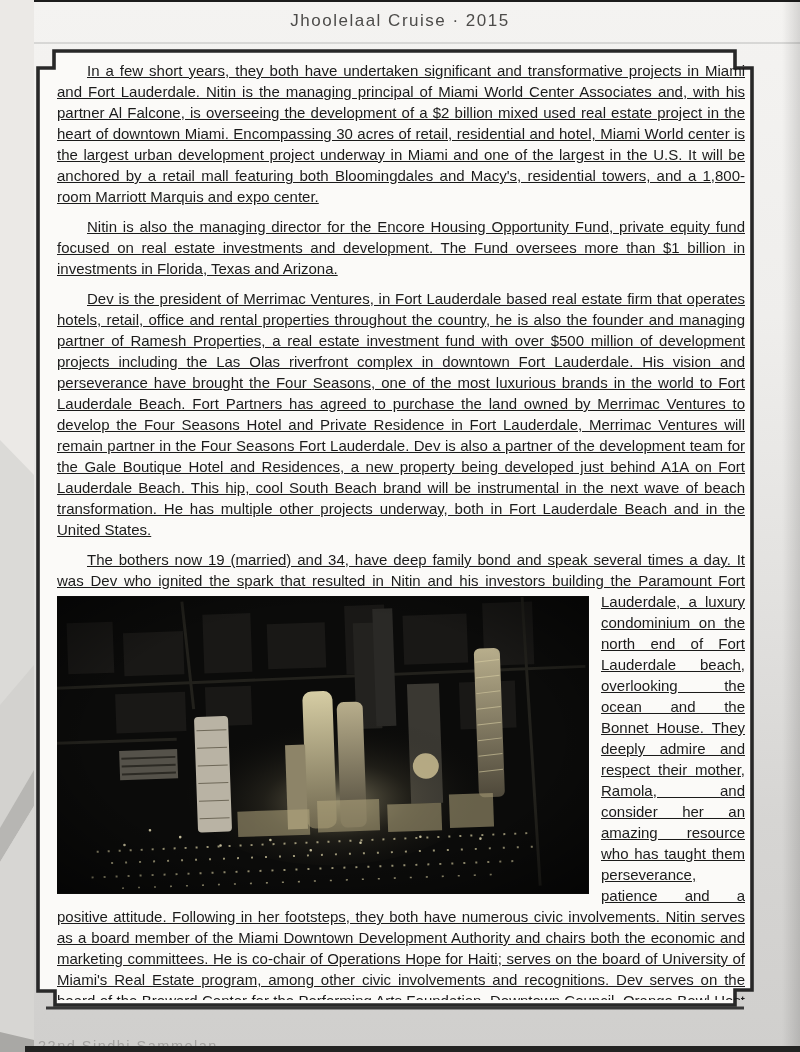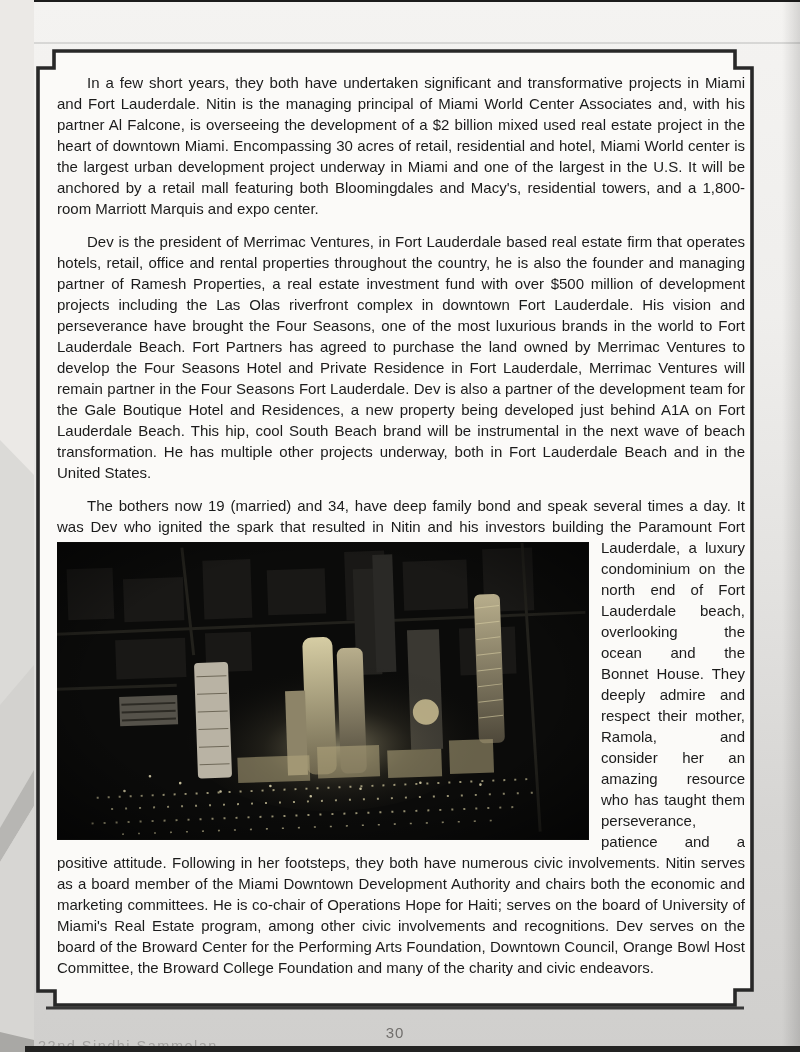--- a/index.html
+++ b/index.html
@@ -16,21 +16,21 @@
   }
   .header-underline{position:absolute;top:42px;left:0;right:0;height:2px;background:rgba(120,120,118,0.22);}
   .left-strip{position:absolute;left:0;top:0;}
   .right-shade{position:absolute;right:0;top:0;bottom:0;width:18px;
     background:linear-gradient(to right,rgba(0,0,0,0),rgba(0,0,0,0.13));}
   .frame{position:absolute;left:0;top:0;}
   .content{
     position:absolute;left:57px;top:60px;width:688px;height:940px;overflow:hidden;
     font-size:15px;line-height:21px;color:#1b1b1b;text-align:justify;
   }
-  .content p{margin:12px 0 9px;text-indent:30px;}
+  .content p{margin:0 0 9px;text-indent:30px;text-decoration:underline;}
   .photo{
     float:left;width:531px;height:296px;margin:6px 13px 4px 0;
     background:#0b0b0a;outline:1px solid #0b0b0a;
   }
   .photo svg{display:block;width:100%;height:100%;}
   .footer-left{
     position:absolute;left:38px;top:1022px;font-size:14.5px;
     letter-spacing:1.5px;color:#a3a2a0;font-weight:400;margin-top:16px;
   }
   .footer-page{
@@ -39,40 +39,44 @@
   }
   .bottom-bar{position:absolute;left:25px;right:0;bottom:0;height:6px;background:#232322;}
 </style>
 </head>
 <body>
 
 <div class="page">
 
   <div class="top-rule"></div>
 
+  <div class="header">
+    <span class="header-title">Jhoolelaal Cruise · 2015</span>
+  </div>
   <div class="header-underline"></div>
 
   <svg class="left-strip" width="34" height="1052" viewBox="0 0 34 1052">
     <rect width="34" height="1052" fill="#ebe9e6"></rect>
     <polygon points="0,440 34,475 34,1052 0,1052" fill="#dbdad7"></polygon>
     <polygon points="0,705 34,665 34,1052 0,1052" fill="#d3d2cf"></polygon>
     <polygon points="0,828 34,770 34,806 0,862" fill="#b7b6b3"></polygon>
     <polygon points="0,862 34,806 34,1052 0,1052" fill="#d7d6d3"></polygon>
     <polygon points="0,1032 34,1040 34,1052 0,1052" fill="#a9a8a5"></polygon>
   </svg>
 
   <div class="right-shade"></div>
 
   <svg class="frame" width="800" height="1052" viewBox="0 0 800 1052">
     <path d="M54 51 H735 V68 H752 V990 H735 V1005 H55 V991 H38 V68 H54 Z" fill="#fbfaf8" stroke="#282828" stroke-width="3.6" stroke-linejoin="miter"></path>
     <path d="M46 1008 H744" stroke="#282828" stroke-width="3.2" opacity="0.9"></path>
   </svg>
 
   <div class="content">
     <p>In a few short years, they both have undertaken significant and transformative projects in Miami and Fort Lauderdale. Nitin is the managing principal of Miami World Center Associates and, with his partner Al Falcone, is overseeing the development of a $2 billion mixed used real estate project in the heart of downtown Miami. Encompassing 30 acres of retail, residential and hotel, Miami World center is the largest urban development project underway in Miami and one of the largest in the U.S. It will be anchored by a retail mall featuring both Bloomingdales and Macy's, residential towers, and a 1,800-room Marriott Marquis and expo center.</p>
+    <p>Nitin is also the managing director for the Encore Housing Opportunity Fund, private equity fund focused on real estate investments and development. The Fund oversees more than $1 billion in investments in Florida, Texas and Arizona.</p>
     <p>Dev is the president of Merrimac Ventures, in Fort Lauderdale based real estate firm that operates hotels, retail, office and rental properties throughout the country, he is also the founder and managing partner of Ramesh Properties, a real estate investment fund with over $500 million of development projects including the Las Olas riverfront complex in downtown Fort Lauderdale. His vision and perseverance have brought the Four Seasons, one of the most luxurious brands in the world to Fort Lauderdale Beach. Fort Partners has agreed to purchase the land owned by Merrimac Ventures to develop the Four Seasons Hotel and Private Residence in Fort Lauderdale, Merrimac Ventures will remain partner in the Four Seasons Fort Lauderdale. Dev is also a partner of the development team for the Gale Boutique Hotel and Residences, a new property being developed just behind A1A on Fort Lauderdale Beach. This hip, cool South Beach brand will be instrumental in the next wave of beach transformation. He has multiple other projects underway, both in Fort Lauderdale Beach and in the United States.</p>
     <p>
       <span>The bothers now 19 (married) and 34, have deep family bond and speak several times a day. It was Dev who ignited the spark that resulted in Nitin and his investors building the Paramount Fort</span>
       <span class="photo">
         <svg viewBox="0 0 531 302" preserveAspectRatio="none">
           <defs>
             <radialGradient id="glow" cx="50%" cy="58%" r="55%">
               <stop offset="0%" stop-color="#e8dcae" stop-opacity="0.5"></stop>
               <stop offset="45%" stop-color="#8a8060" stop-opacity="0.16"></stop>
               <stop offset="100%" stop-color="#000000" stop-opacity="0"></stop>
@@ -175,16 +179,15 @@
             </g>
           </g>
           <rect width="531" height="302" fill="url(#vig)"></rect>
         </svg>
       </span>
       <span>Lauderdale, a luxury condominium on the north end of Fort Lauderdale beach, overlooking the ocean and the Bonnet House. They deeply admire and respect their mother, Ramola, and consider her an amazing resource who has taught them perseverance, patience and a positive attitude. Following in her footsteps, they both have numerous civic involvements. Nitin serves as a board member of the Miami Downtown Development Authority and chairs both the economic and marketing committees. He is co-chair of Operations Hope for Haiti; serves on the board of University of Miami's Real Estate program, among other civic involvements and recognitions. Dev serves on the board of the Broward Center for the Performing Arts Foundation, Downtown Council, Orange Bowl Host Committee, the Broward College Foundation and many of the charity and civic endeavors.</span>
     </p>
   </div>
 
   <div class="footer-left">22nd Sindhi Sammelan</div>
-  <div class="footer-page">30</div>
   <div class="bottom-bar"></div>
 
 </div>
 
 </body></html>

